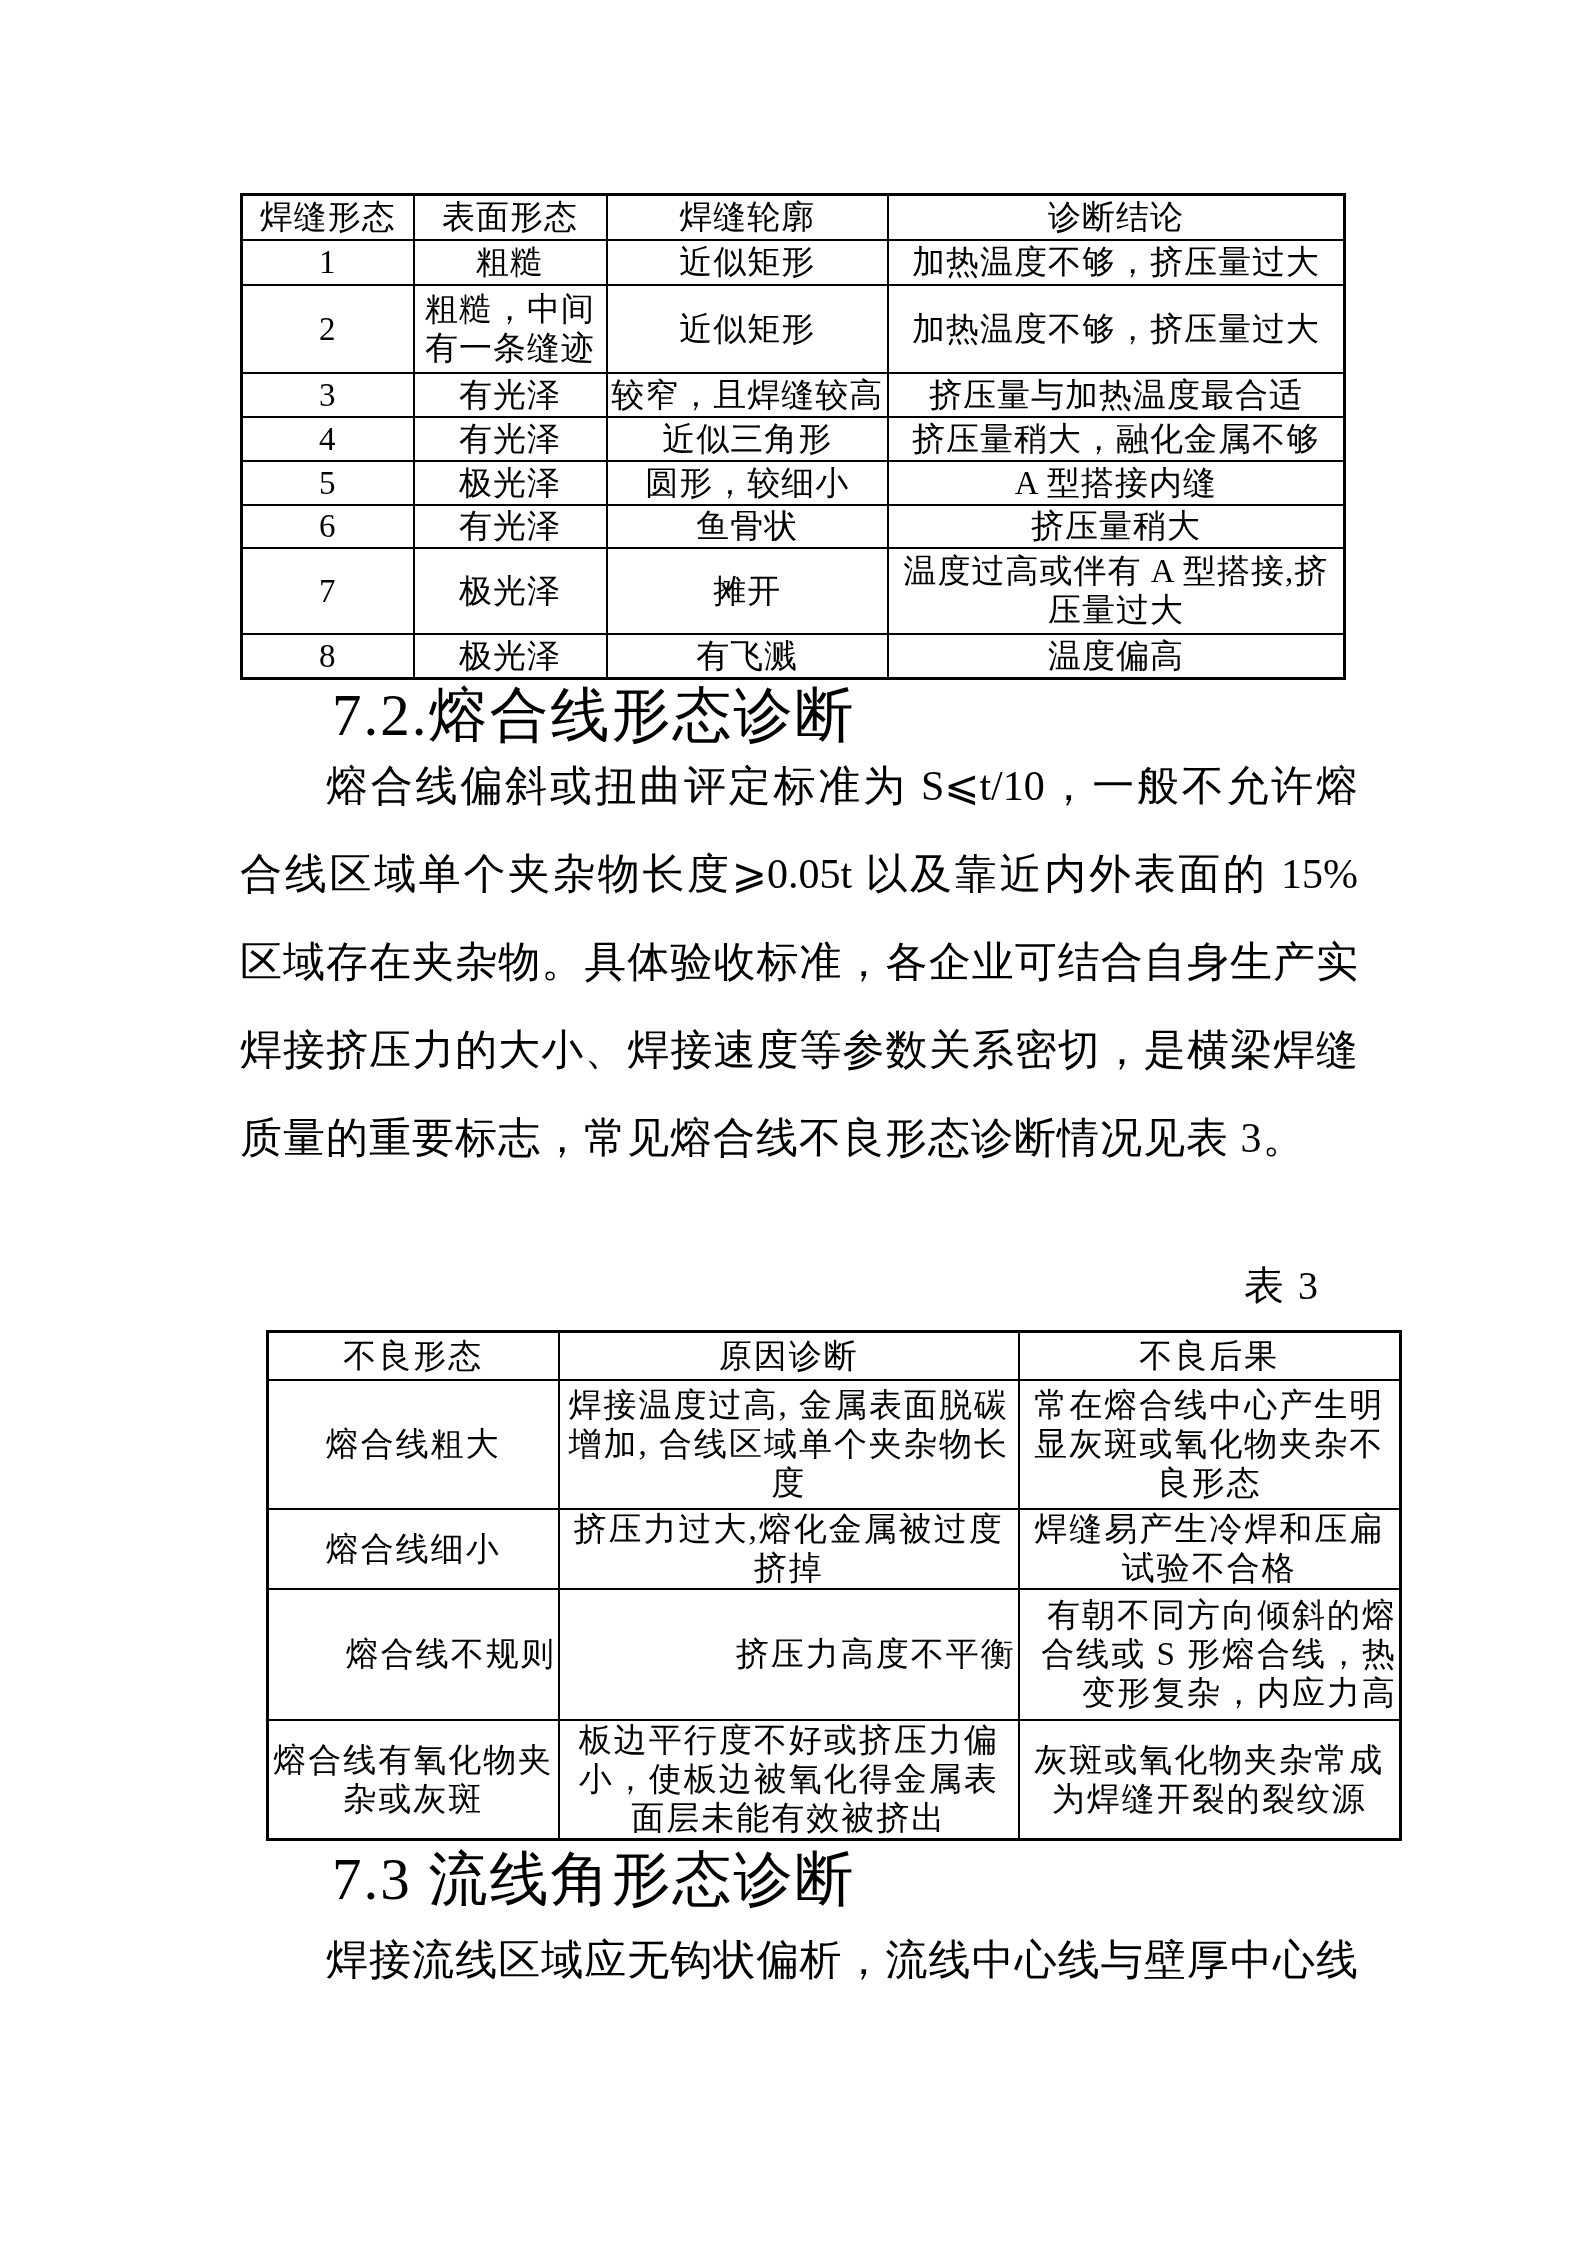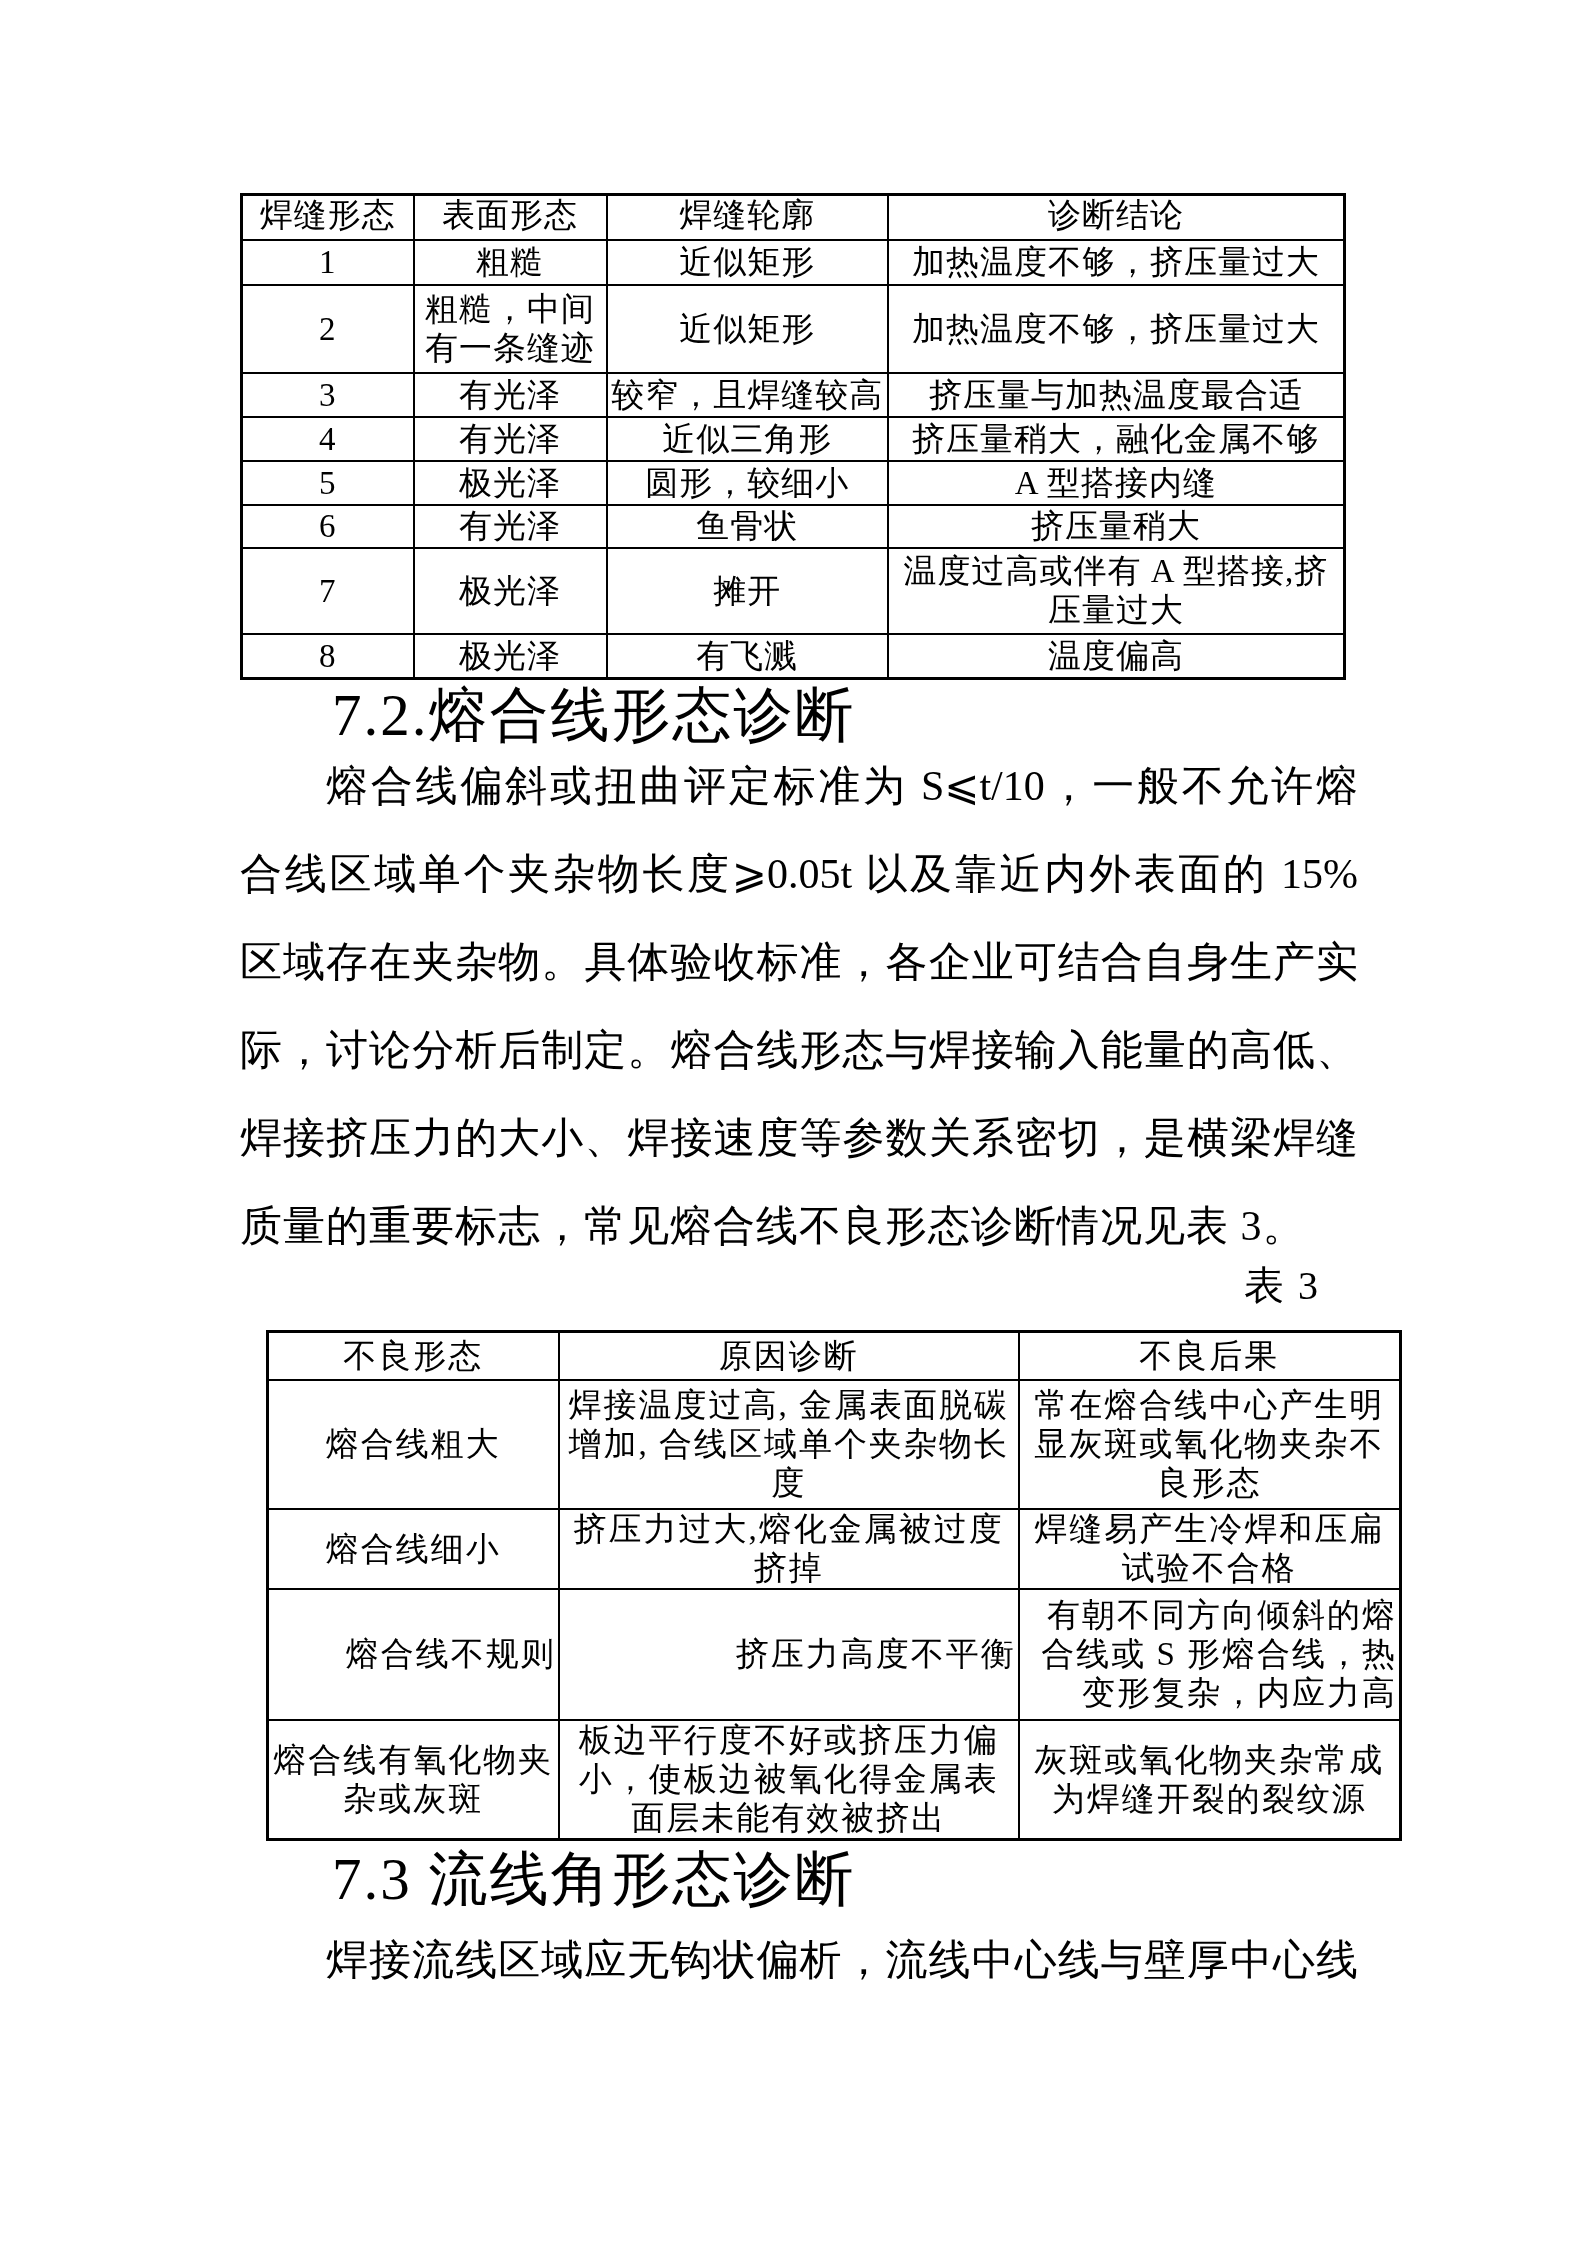--- a/index.html
+++ b/index.html
@@ -24,21 +24,21 @@
     border:2px solid #000;
     text-align:center;
     vertical-align:middle;
     font-weight:normal;
     padding:0 2px;
     font-size:33px;
     line-height:39px;
   }
   #table1 { left:240px; top:193px; width:1106px; border:3px solid #000; }
   #table1 td, #table1 th { letter-spacing:1px; }
-  #table1 .rh  td, #table1 .rh  th { height:43px;font-family:Liberation Mono, monospace; }
+  #table1 .rh  td, #table1 .rh  th { height:43px; }
   #table1 .r1 td { height:43px; }
   #table1 .r2 td { height:86px; }
   #table1 .r3 td, #table1 .r4 td, #table1 .r5 td { height:42px; }
   #table1 .r6 td { height:41px; }
   #table1 .r7 td { height:84px; }
   #table1 .r8 td { height:42px; }
 
   #table2 { left:230px; top:1330px; width:1136px; border:3px solid #000;margin-left:36px; }
   #table2 td, #table2 th { letter-spacing:2px; }
   #table2 .rh th { height:46px; }
@@ -163,21 +163,20 @@
     </tr>
   </tbody>
     </table>
 
   <div id="heading-7-2" class="sec-heading">7.2.熔合线形态诊断</div>
 
   <div id="para-7-2">
     <div class="body-line first">熔合线偏斜或扭曲评定标准为 S⩽t/10，一般不允许熔</div>
     <div class="body-line">合线区域单个夹杂物长度⩾0.05t 以及靠近内外表面的 15%</div>
     <div class="body-line">区域存在夹杂物。具体验收标准，各企业可结合自身生产实</div>
-    <div class="body-line">际，讨论分析后制定。熔合线形态与焊接输入能量的高低、</div>
     <div class="body-line">焊接挤压力的大小、焊接速度等参数关系密切，是横梁焊缝</div>
     <div class="body-line last">质量的重要标志，常见熔合线不良形态诊断情况见表 3。</div>
   </div>
 
   <div id="table3-label">表 3</div>
 
   <table id="table2" class="doc-table">
     <colgroup>
       <col style="width:25.7%">
       <col style="width:40.6%">

